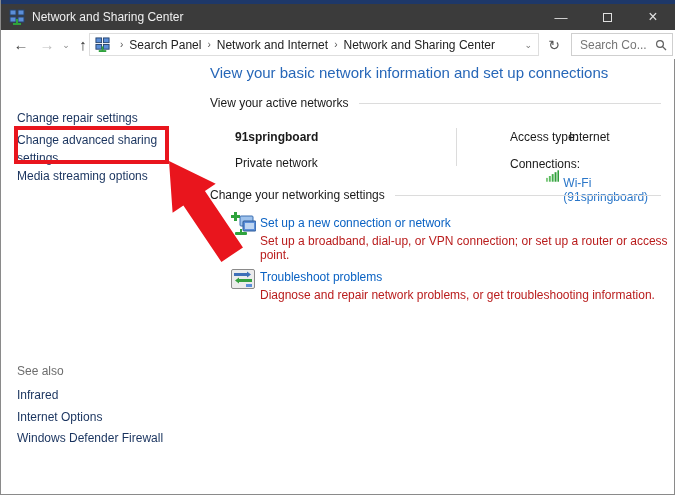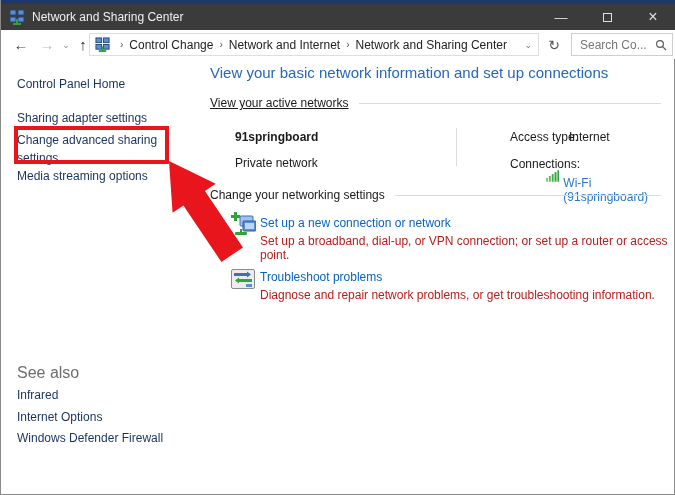--- a/index.html
+++ b/index.html
@@ -29,21 +29,21 @@
   .crumb { white-space:nowrap; }
   .addr-chev { margin-left:auto; margin-right:6px; color:#777; font-size:9px; }
   .refresh-btn { position:absolute; left:542px; top:3px; width:22px; height:23px; display:flex; align-items:center; justify-content:center; color:#555; font-size:14px; }
   .searchbox { position:absolute; left:570px; top:3px; width:102px; height:23px; border:1px solid #cfcfcf; background:#fff; }
   .searchbox input { position:absolute; left:0; top:0; width:100%; height:100%; border:none; outline:none; font-family:inherit; font-size:12px; padding:0 20px 0 8px; color:#333; }
   .searchbox input::placeholder { color:#767676; opacity:1; }
   .search-ic { position:absolute; right:5px; top:5px; width:12px; height:12px; }
 
   
   .side-link { position:absolute; left:16px; font-size:12px; color:#19335e; line-height:18px; cursor:pointer; }
-  .see-also { position:absolute; left:16px; font-size:16px; color:#6d6d6d; }
+  .see-also { position:absolute; left:16px; font-size:12px; color:#6d6d6d; }
 
   
   .main-heading { position:absolute; left:209px; top:64px; font-size:15px; color:#2767b8; }
   .section-hdr { position:absolute; left:209px; width:451px; display:flex; align-items:center; font-size:12px; color:#1a1a1a; }
   .section-hdr .rule { flex:1; height:1px; background:#dcdcdc; margin-left:10px; }
   .net-name { position:absolute; left:234px; top:130px; font-size:12px; font-weight:bold; color:#1a1a1a; }
   .net-type { position:absolute; left:234px; top:148px; font-size:12px; color:#1a1a1a;margin-top:8px; }
   .vdiv { position:absolute; left:455px; top:128px; width:1px; height:38px; background:#dcdcdc; }
   .kv-label { position:absolute; left:461px; font-size:12px; color:#1a1a1a;margin-left:48px; }
   .kv-value { position:absolute; font-size:12px; color:#1a1a1a; }
@@ -104,54 +104,53 @@
     <div class="addressbar">
       <svg class="crumb-icon" viewBox="0 0 16 16">
         <rect x="1" y="1" width="6" height="5" fill="#5b8ed8" stroke="#27456f"></rect>
         <rect x="9" y="1" width="6" height="5" fill="#5b8ed8" stroke="#27456f"></rect>
         <rect x="1" y="8" width="6" height="5" fill="#5b8ed8" stroke="#27456f"></rect>
         <rect x="9" y="8" width="6" height="5" fill="#5b8ed8" stroke="#27456f"></rect>
         <rect x="7" y="10" width="2" height="5" fill="#2fa23c"></rect>
         <rect x="4" y="14" width="8" height="2" fill="#2fa23c"></rect>
       </svg>
       <span class="crumb-sep">›</span>
-      <span class="crumb">Control Change</span>
+      <span class="crumb">Search Panel</span>
       <span class="crumb-sep">›</span>
       <span class="crumb">Network and Internet</span>
       <span class="crumb-sep">›</span>
       <span class="crumb">Network and Sharing Center</span>
       <span class="addr-chev">⌄</span>
     </div>
 
     <div class="refresh-btn">
         <span>↻</span>
       </div>
 
     <div class="searchbox">
       <input type="text" placeholder="Search Co..." style="">
       <svg class="search-ic" viewBox="0 0 12 12">
         <circle cx="5" cy="5" r="3.4" fill="none" stroke="#5f5f5f" stroke-width="1.2"></circle>
         <line x1="7.6" y1="7.6" x2="11" y2="11" stroke="#5f5f5f" stroke-width="1.3"></line>
       </svg>
     </div>
   </div>
 
-  <div class="side-link" style="top:75px;">Control Panel Home</div>
-  <div class="side-link" style="top:109px;">Sharing adapter settings</div>
+  <div class="side-link" style="top:109px;">Change repair settings</div>
   <div class="side-link" style="top:167px;">Media streaming options</div>
   <div class="side-link" style="top:131px; width:148px;">Change advanced sharing settings</div>
 
   <div class="see-also" style="top:364px;">See also</div>
   <div class="side-link" style="top:386px;">Infrared</div>
   <div class="side-link" style="top:408px;">Internet Options</div>
   <div class="side-link" style="top:429px;">Windows Defender Firewall</div>
 
   <div class="main-heading">View your basic network information and set up connections</div>
 
-  <div class="section-hdr" style="top:96px;text-decoration:underline;">
+  <div class="section-hdr" style="top:96px;">
     <span>View your active networks</span>
     <span class="rule"></span>
   </div>
 
   <div class="net-name">91springboard</div>
   <div class="net-type">Private network</div>
   <div class="vdiv"></div>
 
   <div class="kv-label" style="top:130px;">Access type:</div>
   <div class="kv-value" style="left:568px; top:130px;">Internet</div>

